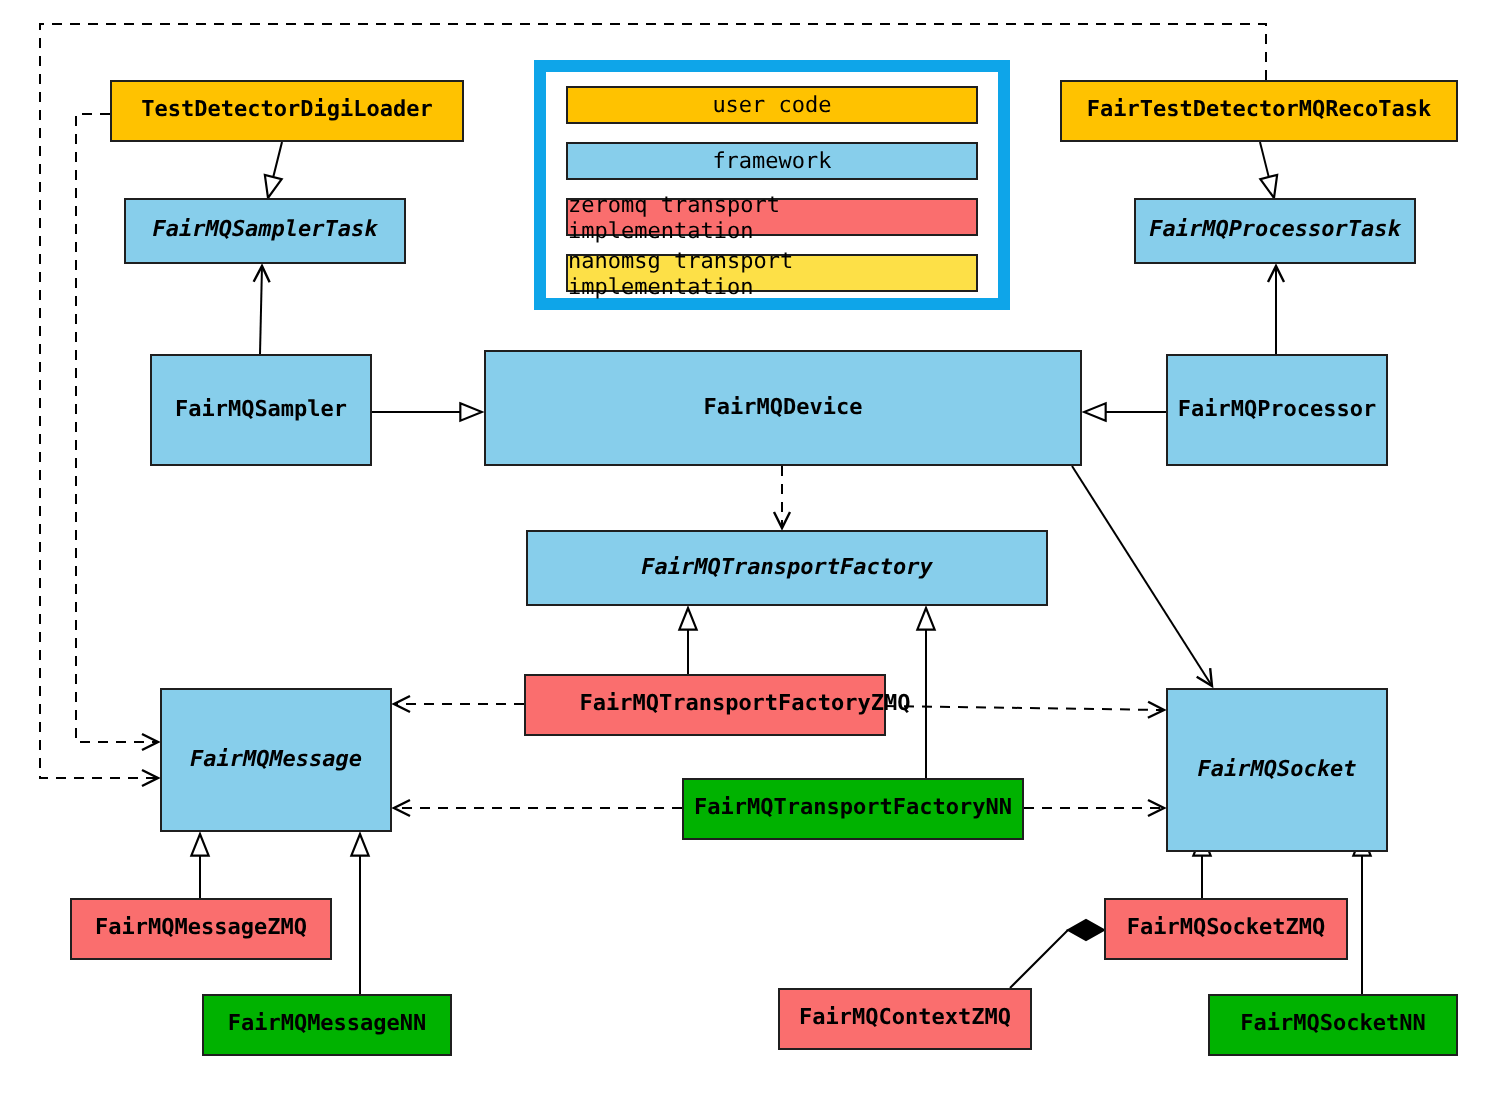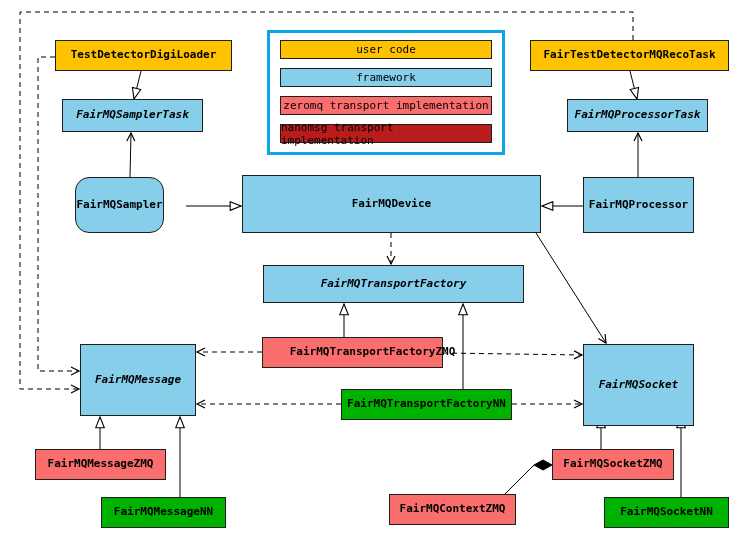--- a/index.html
+++ b/index.html
@@ -8,21 +8,21 @@
   .canvas { position:relative; width:748px; height:549px; background:#ffffff; overflow:hidden; }
   .layer { position:absolute; left:0; top:0; }
   .node {
     position:absolute; display:flex; align-items:center; justify-content:center;
     border:1px solid #1f1f1f; font-size:11px; font-weight:bold; color:#000;
     text-align:right; line-height:1.1; padding:0 2px;
   }
   .node.abstract { font-style:italic; }
   .legend-box {
     position:absolute; left:267px; top:30px; width:238px; height:125px;
-    background:#ffffff; border:3px solid #0ea5e9;
+    background:#ffffff; border:6px solid #0ea5e9;
     display:flex; flex-direction:column; gap:9px; padding:7px 10px;
   }
   .legend-item {
     height:19px; flex:0 0 19px; display:flex; align-items:center; justify-content:center;
     border:1px solid #1f1f1f; font-size:11px; color:#000;
   }
 </style>
 </head>
 <body>
 
@@ -69,32 +69,32 @@
 
       <path d="M505,494 L534,465"></path>
     </g>
     <polygon points="534,465 543,460 552,465 543,470" fill="#000000" stroke="#000000"></polygon>
   </svg>
 
   <div class="legend-box">
     <div class="legend-item" style="background-color: rgb(255, 194, 0);">user code</div>
     <div class="legend-item" style="background-color: rgb(135, 206, 235);">framework</div>
     <div class="legend-item" style="background-color: rgb(250, 110, 110);">zeromq transport implementation</div>
-    <div class="legend-item" style="background-color: #b91c1c;">nanomsg transport implementation</div>
+    <div class="legend-item" style="background-color: #fde047;">nanomsg transport implementation</div>
   </div>
 
   <div class="node" style="left: 55px; top: 40px; width: 177px; height: 31px; background-color: rgb(255, 194, 0);">TestDetectorDigiLoader</div>
 
   <div class="node" style="left: 530px; top: 40px; width: 199px; height: 31px; background-color: rgb(255, 194, 0);">FairTestDetectorMQRecoTask</div>
 
   <div class="node abstract" style="left: 62px; top: 99px; width: 141px; height: 33px; background-color: rgb(135, 206, 235);">FairMQSamplerTask</div>
 
   <div class="node abstract" style="left: 567px; top: 99px; width: 141px; height: 33px; background-color: rgb(135, 206, 235);">FairMQProcessorTask</div>
 
-  <div class="node" style="left: 75px; top: 177px; width: 89px; height: 56px; background-color: rgb(135, 206, 235); border-radius: 14px;">FairMQSampler</div>
+  <div class="node" style="left: 75px; top: 177px; width: 111px; height: 56px; background-color: rgb(135, 206, 235);">FairMQSampler</div>
 
   <div class="node" style="left: 242px; top: 175px; width: 299px; height: 58px; background-color: rgb(135, 206, 235);">FairMQDevice</div>
 
   <div class="node" style="left: 583px; top: 177px; width: 111px; height: 56px; background-color: rgb(135, 206, 235);">FairMQProcessor</div>
 
   <div class="node abstract" style="left: 263px; top: 265px; width: 261px; height: 38px; background-color: rgb(135, 206, 235);">FairMQTransportFactory</div>
 
   <div class="node" style="left: 262px; top: 337px; width: 181px; height: 31px; background-color: rgb(250, 110, 110); padding-left: 42px;">FairMQTransportFactoryZMQ</div>
 
   <div class="node" style="left: 341px; top: 389px; width: 171px; height: 31px; background-color: rgb(0, 178, 0);">FairMQTransportFactoryNN</div>

